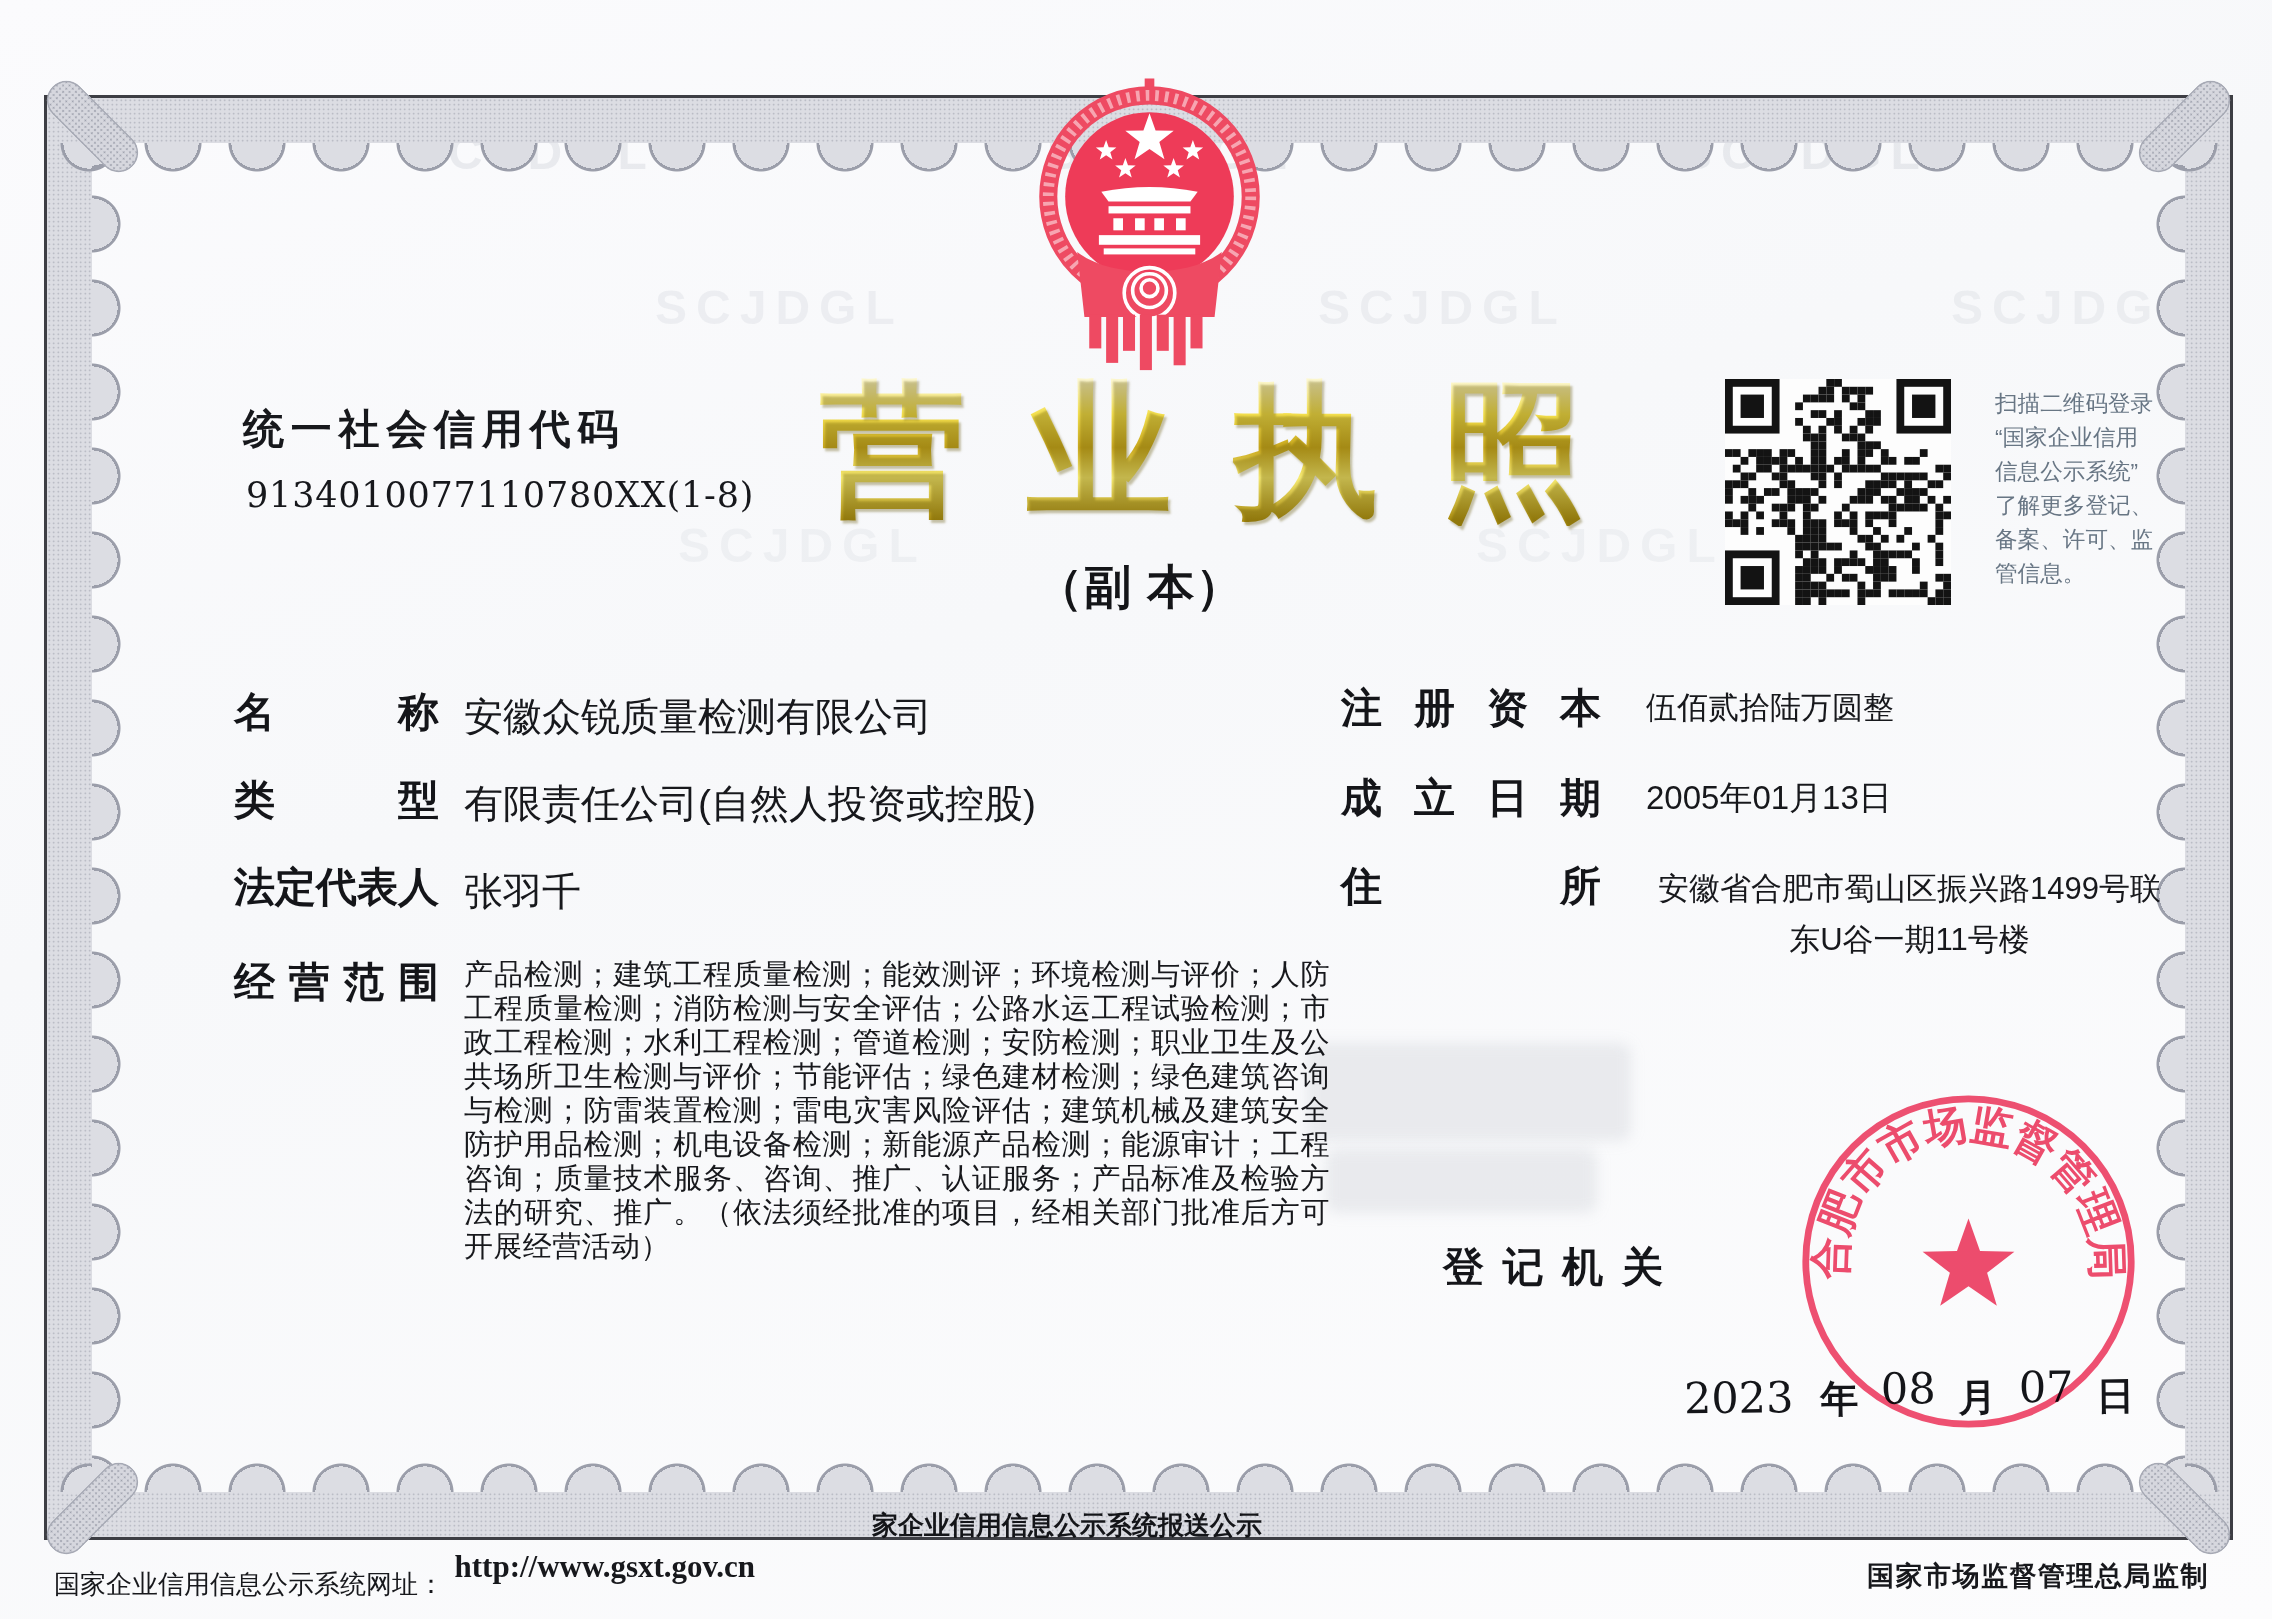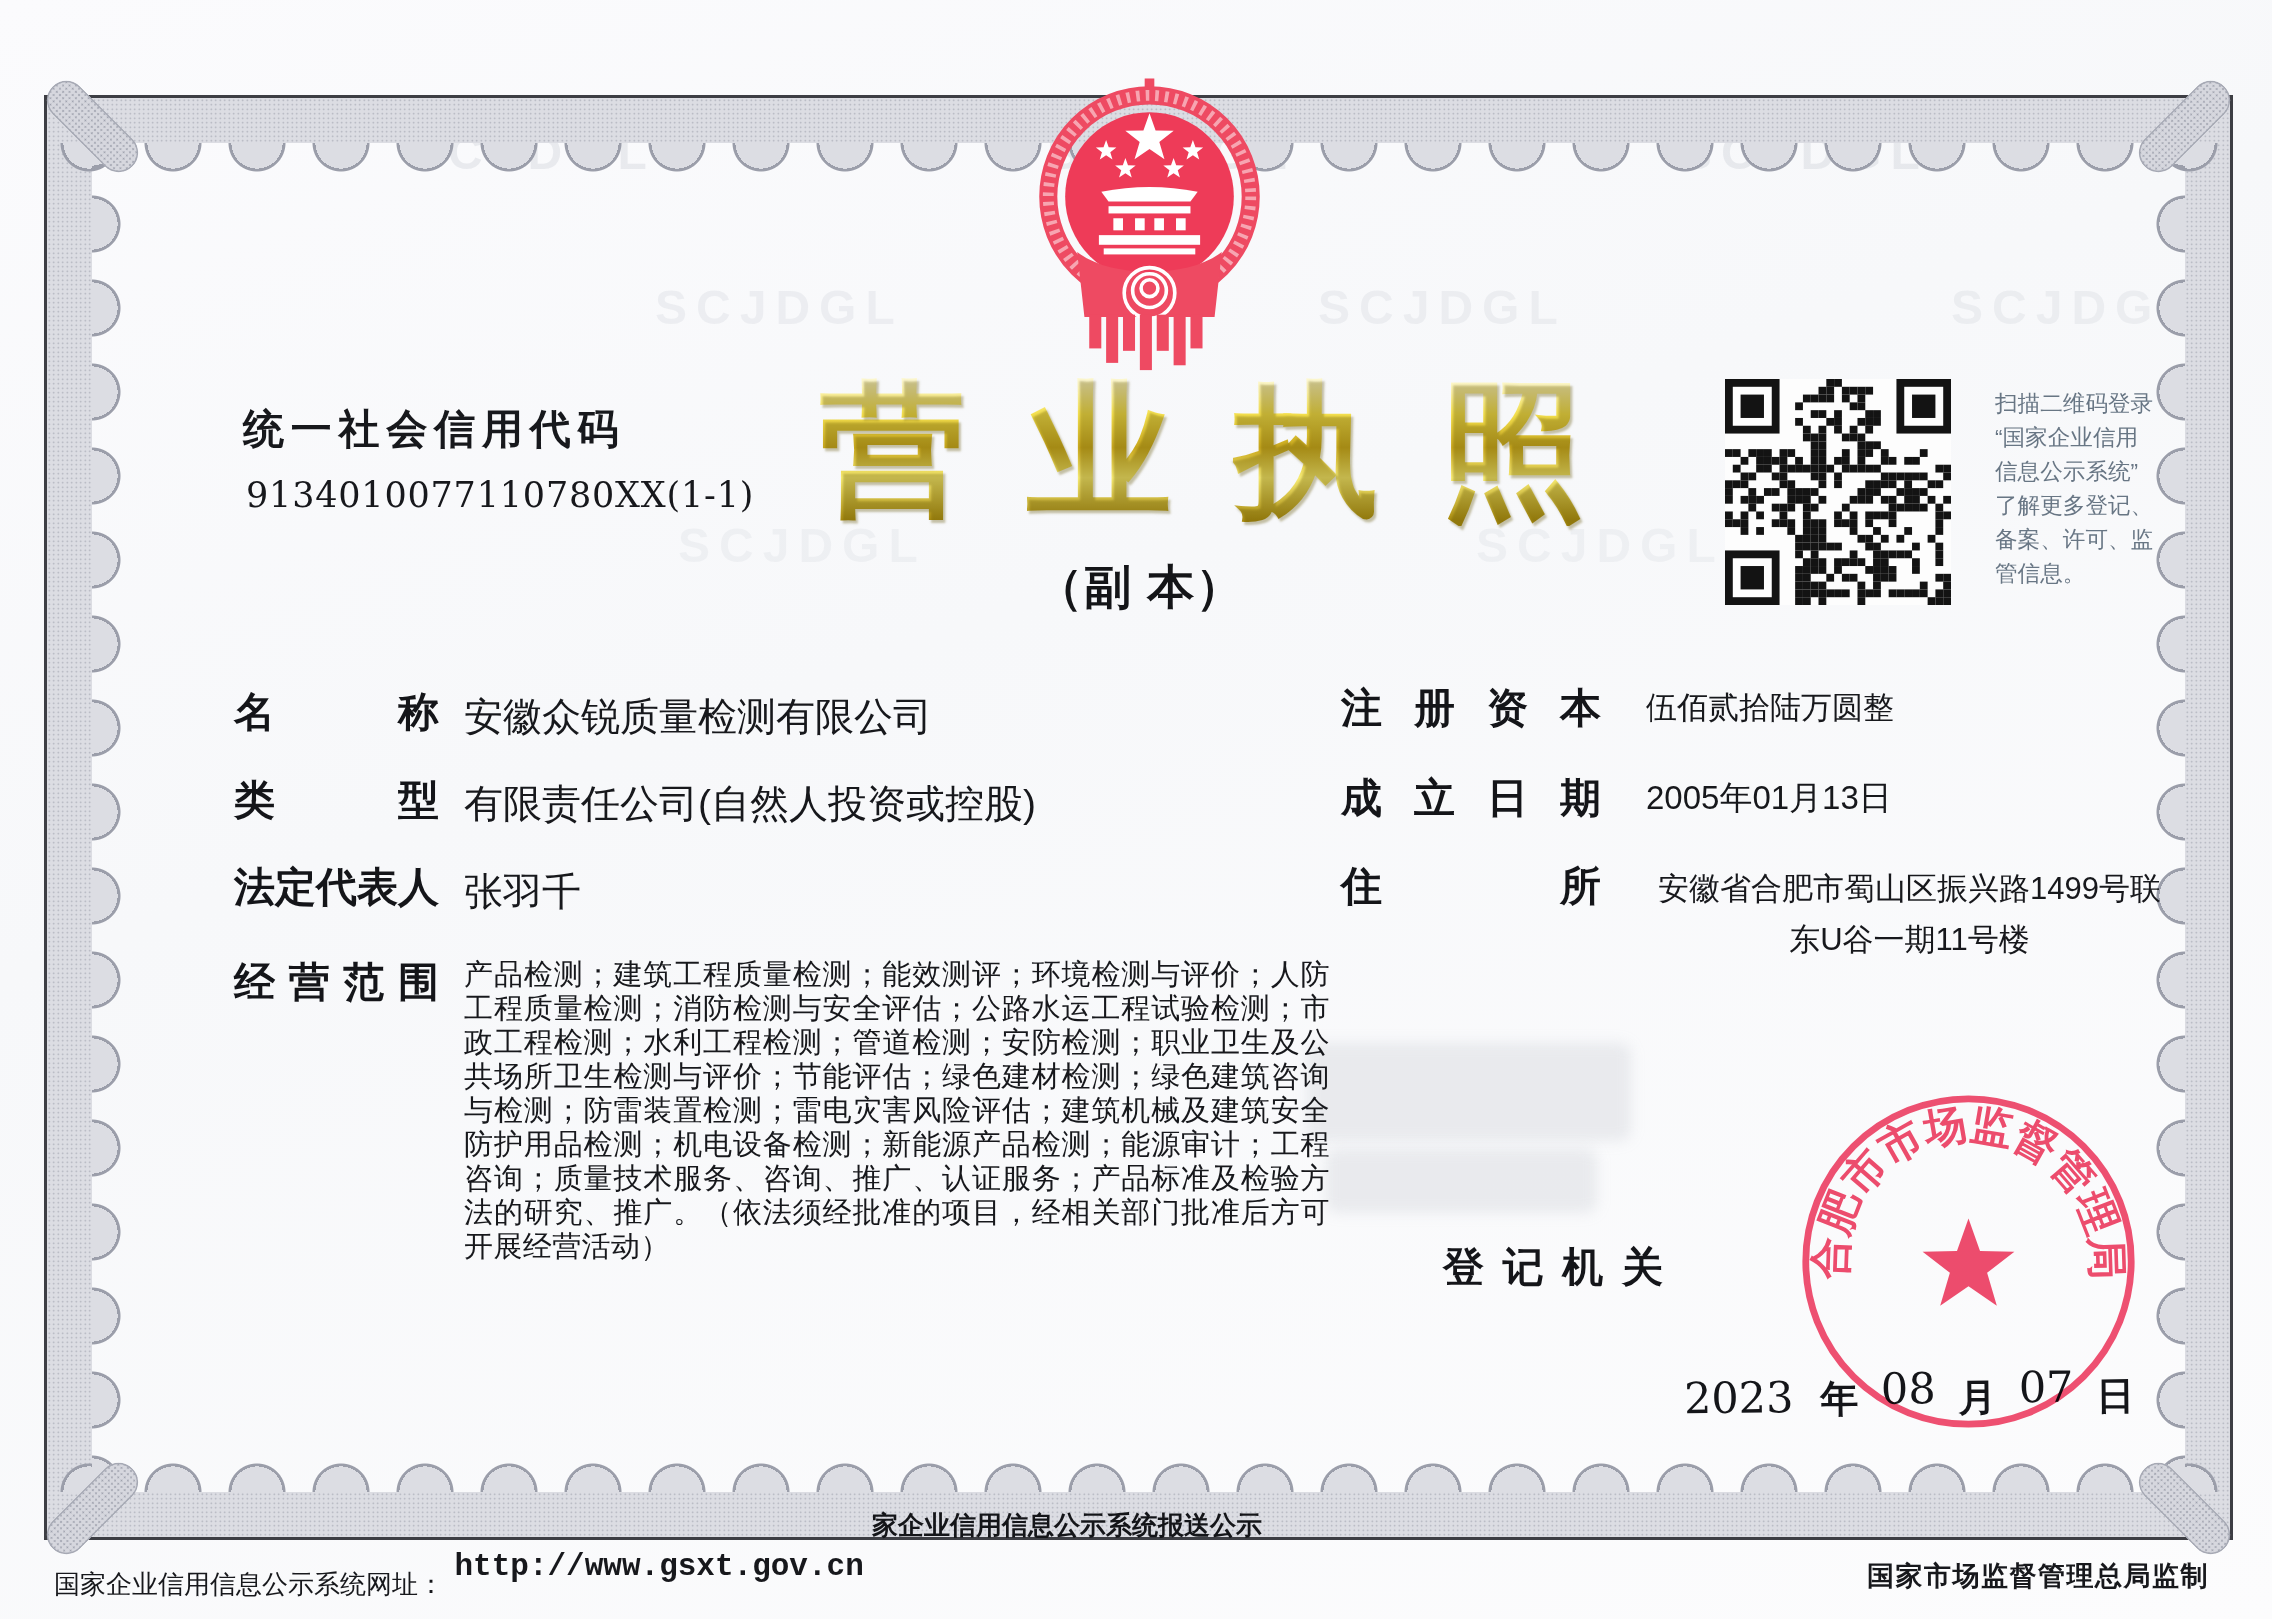--- a/index.html
+++ b/index.html
@@ -48,21 +48,21 @@
   .stamp{left:1799px;top:1092px;width:339px;height:339px;mix-blend-mode:multiply;opacity:.93;}
   .date-row{left:1684px;top:1371px;display:flex;align-items:baseline;transform:rotate(-0.6deg);color:#141519;}
   .date-num{font-family:"DejaVu Serif","Liberation Serif",serif;font-size:43px;}
   .date-unit{font-size:38px;font-weight:bold;}
   .dgap-a{width:27px;}.dgap-b{width:22.6px;}
   .raise{transform:translateY(-7.5px);}
 
   
   .foot-left{left:54px;top:1549px;display:flex;align-items:flex-start;color:#17181c;}
   .foot-left .cjk{font-size:26px;padding-top:18px;font-weight:400;}
-  .foot-left .url{font-family:Liberation Mono, monospace;font-size:31px;font-weight:bold;margin-left:10.5px;}
+  .foot-left .url{font-family:Liberation Serif, serif;font-size:31px;font-weight:bold;margin-left:10.5px;}
   .foot-mid{left:872px;top:1504px;width:640px;font-size:26px;line-height:42px;font-weight:600;color:#141519;z-index:6;}
   .foot-right{left:1867px;top:1558px;font-size:27px;font-weight:600;letter-spacing:1.5px;color:#17181c;}
 
   
   .wm{position:absolute;font-size:48px;font-weight:bold;letter-spacing:9px;color:#87909f;opacity:.14;}
   .blob{position:absolute;background:rgba(150,158,170,.16);filter:blur(6.8px);border-radius:10.5px;}
   .z{z-index:4;}
 </style>
 </head>
 <body>
@@ -128,21 +128,21 @@
         <rect x="78" y="202" width="10" height="30"></rect>
           <rect x="92" y="202" width="10" height="46"></rect>
         <rect x="106" y="202" width="10" height="30"></rect>
           <rect x="120" y="202" width="10" height="42"></rect>
         <rect x="134" y="202" width="10" height="28"></rect>
       </g>
     </g>
   </svg>
 
   <div class="abs credit-label">统一社会信用代码</div>
-  <div class="abs credit-code">9134010077110780XX(1-1)</div>
+  <div class="abs credit-code">9134010077110780XX(1-8)</div>
 
   <div class="abs title-row">
     <span class="gold-char">营</span>
     <span class="gold-char">业</span>
     <span class="gold-char">执</span>
     <span class="gold-char">照</span>
   </div>
   <div class="abs subtitle">（副  本）</div>
 
   <svg id="qr-code" class="abs qr-box" viewBox="0 0 290 290">

